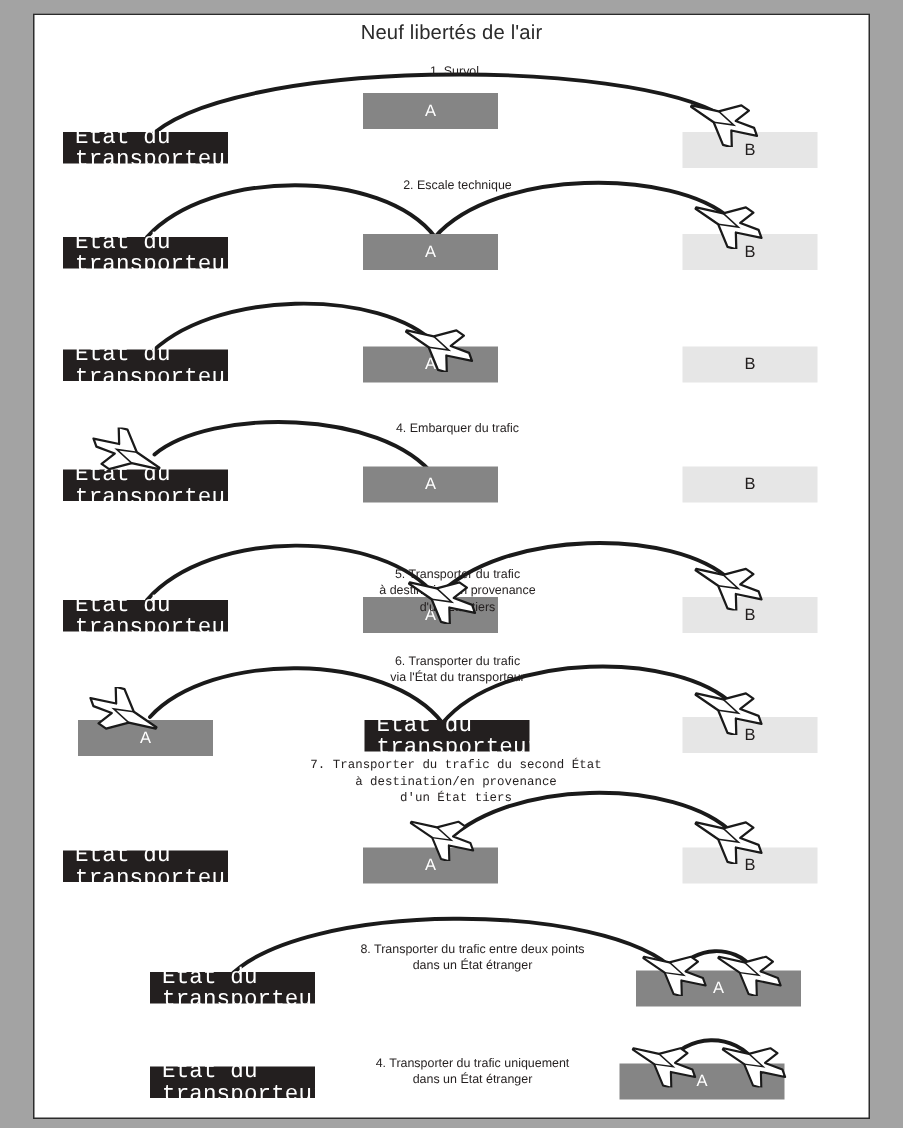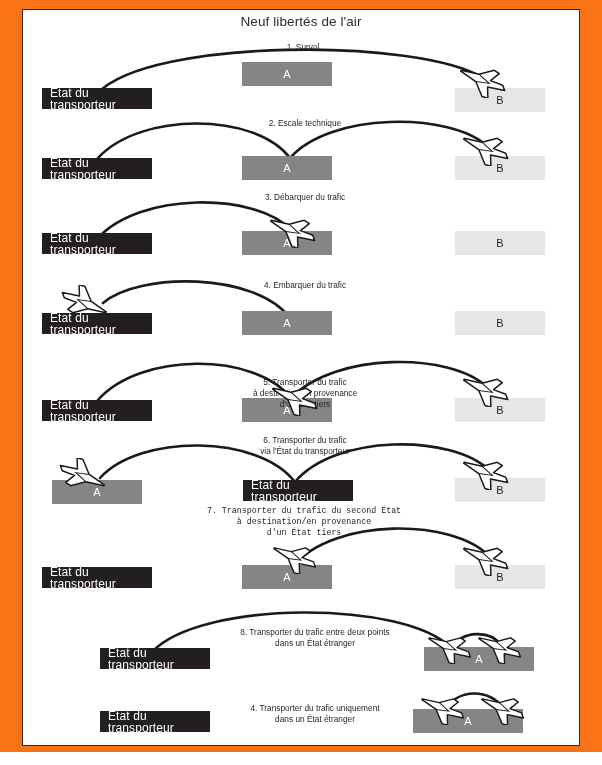--- a/index.html
+++ b/index.html
@@ -7,21 +7,21 @@
     padding: 0;
     background: #ffffff;
   }
   body {
     font-family: "Liberation Sans", sans-serif;
   }
   #page {
     position: relative;
     width: 602px;
     height: 752px;
-    background: #f97316;
+    background: #a3a3a3;
     overflow: hidden;
   }
   #frame {
     position: absolute;
     left: 22px;
     top: 9px;
     width: 558px;
     height: 737px;
     border: 1.5px solid #2b2b2b;
     background: #ffffff;
@@ -44,22 +44,23 @@
     align-items: center;
     font-size: 9.5px;
     line-height: 1;
     z-index: 5;
   }
   .box-carrier {
     background: #231f1f;
     color: #ffffff;
     justify-content: flex-start;
     padding-left: 8px;
-    font-size: 12px;
+    font-size: 15px;
     letter-spacing: 0.1px;
+    font-family: Liberation Mono, monospace;
   }
   .box-a {
     background: #858585;
     color: #ffffff;
     justify-content: center;
     font-size: 11px;
   }
   .box-b {
     background: #e6e6e6;
     color: #231f1f;
@@ -226,21 +227,20 @@
   <div class="caption" style="left:228px; top:42px; width:150px;text-align:center;">1. Survol</div>
   <div class="box box-carrier" style="left:42px; top:88px; width:110px; height:21px;">État du transporteur</div>
   <div class="box box-a" style="left:242px; top:62px; width:90px; height:24px;">A</div>
   <div class="box box-b" style="left:455px; top:88px; width:90px; height:24px;">B</div>
 
   <div class="caption" style="left:225px; top:118px; width:160px;">2. Escale technique</div>
   <div class="box box-carrier" style="left:42px; top:158px; width:110px; height:21px;">État du transporteur</div>
   <div class="box box-a" style="left:242px; top:156px; width:90px; height:24px;">A</div>
   <div class="box box-b" style="left:455px; top:156px; width:90px; height:24px;">B</div>
 
-  <div class="caption" style="left:215px; top:192px; width:180px;">3. Débarquer du trafic</div>
   <div class="box box-carrier" style="left:42px; top:233px; width:110px; height:21px;">État du transporteur</div>
   <div class="box box-a" style="left:242px; top:231px; width:90px; height:24px;">A</div>
   <div class="box box-b" style="left:455px; top:231px; width:90px; height:24px;">B</div>
 
   <div class="caption" style="left:215px; top:280px; width:180px;">4. Embarquer du trafic</div>
   <div class="box box-carrier" style="left:42px; top:313px; width:110px; height:21px;">État du transporteur</div>
   <div class="box box-a" style="left:242px; top:311px; width:90px; height:24px;">A</div>
   <div class="box box-b" style="left:455px; top:311px; width:90px; height:24px;">B</div>
 
   <div class="caption" style="left:205px; top:329px; width:200px;margin-top:48px;">5. Transporter du trafic

